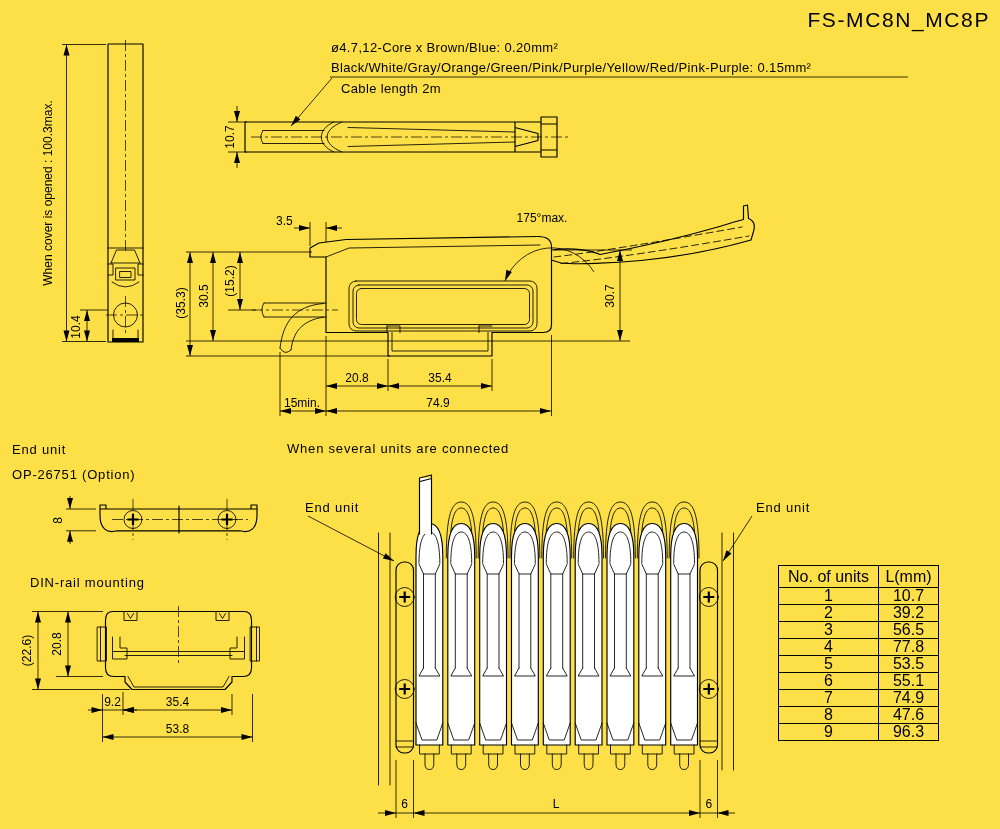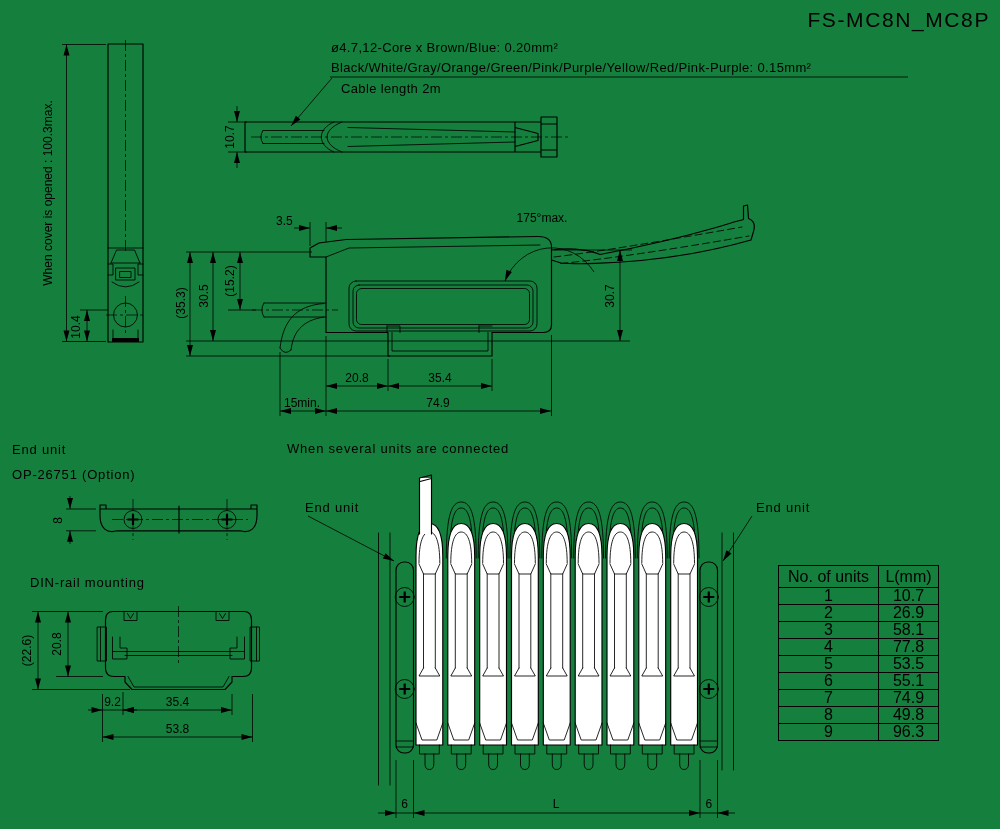--- a/index.html
+++ b/index.html
@@ -1,16 +1,16 @@
 <!DOCTYPE html>
 <html><head>
 <meta charset="utf-8">
 <style>
   html,body{margin:0;padding:0;background:#fff;}
-  .canvas{position:relative;width:1000px;height:829px;background:#15803d;overflow:hidden;
+  .canvas{position:relative;width:1000px;height:829px;background:#fde047;overflow:hidden;
           font-family:"Liberation Sans",sans-serif;color:#000;}
   svg{position:absolute;left:0;top:0;}
   
   .o{fill:none;stroke:#000;stroke-width:1.15;stroke-linejoin:round;stroke-linecap:round;}
   .t{fill:none;stroke:#000;stroke-width:.85;stroke-linejoin:round;stroke-linecap:round;}
   .d{fill:none;stroke:#000;stroke-width:.8;}
   .cl{fill:none;stroke:#000;stroke-width:.7;stroke-dasharray:11 3 3 3;}
   .dsh{stroke-dasharray:7 4;}
   .wf{fill:#fff;stroke:#000;stroke-width:1.15;stroke-linejoin:round;}
   .scr{fill:none;stroke:#000;stroke-width:2.2;}
@@ -216,45 +216,45 @@
         <th>L(mm)</th>
       </tr>
     </thead>
     <tbody>
       <tr>
             <td>1</td>
             <td>10.7</td>
           </tr>
       <tr>
             <td>2</td>
-            <td>26.9</td>
+            <td>39.2</td>
           </tr>
       <tr>
             <td>3</td>
-            <td>58.1</td>
+            <td>56.5</td>
           </tr>
       <tr>
             <td>4</td>
             <td>77.8</td>
           </tr>
       <tr>
             <td>5</td>
             <td>53.5</td>
           </tr>
       <tr>
             <td>6</td>
             <td>55.1</td>
           </tr>
       <tr>
             <td>7</td>
             <td>74.9</td>
           </tr>
       <tr>
             <td>8</td>
-            <td>49.8</td>
+            <td>47.6</td>
           </tr>
       <tr>
             <td>9</td>
             <td>96.3</td>
           </tr>
     </tbody>
   </table>
 </div>
 
 </div>

